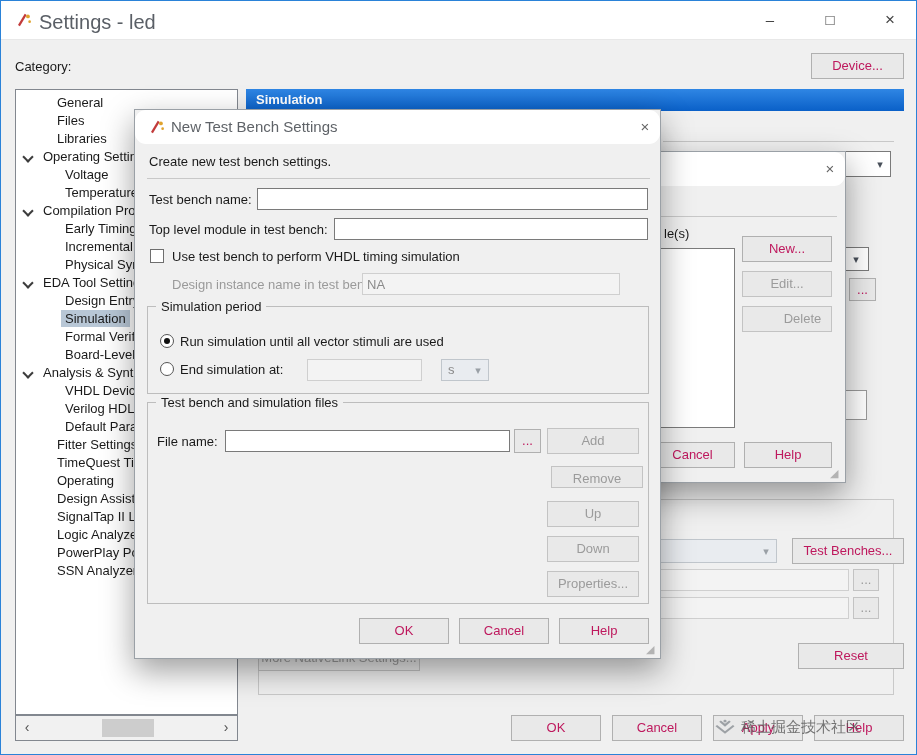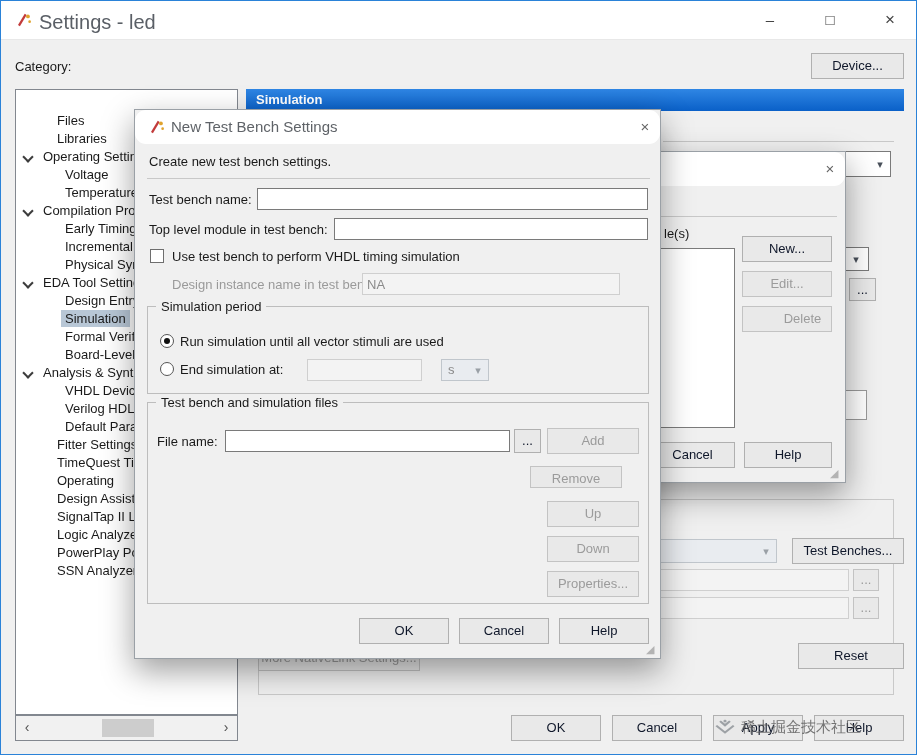--- a/index.html
+++ b/index.html
@@ -5,21 +5,21 @@
   html,body{margin:0;padding:0;background:#d8d8d8;}
   #app{position:relative;width:917px;height:755px;background:#f0f0f0;
        font-family:"Liberation Sans",sans-serif;font-size:13px;color:#1a1a1a;
        overflow:hidden;border:1px solid #2a82d8;box-sizing:border-box;}
   .abs{position:absolute;}
   
   .tbar{left:0;top:0;width:915px;height:38px;background:#ffffff;border-bottom:1px solid #e8e8e8;}
   .wtitle{left:38px;top:10px;font-size:20px;color:#5a5f66;white-space:nowrap;}
   .wbtn{top:7px;width:34px;height:24px;text-align:center;line-height:24px;font-size:15px;color:#444;}
   
-  .btn{background:#e9e9e9;border:1px solid #b0b0b0;text-align:center;font-size:13px;color:#0f172a;
+  .btn{background:#e9e9e9;border:1px solid #b0b0b0;text-align:center;font-size:13px;color:#be185d;
        box-sizing:border-box;line-height:24px;white-space:nowrap;overflow:hidden;}
   .btn.dis{color:#9b9b9b;border-color:#c3c3c3;}
   .inp{background:#fff;border:1px solid #7a7a7a;box-sizing:border-box;padding:0 4px;
        font:13px "Liberation Sans",sans-serif;color:#1a1a1a;}
   .inp.dis{background:#f3f3f3;border-color:#cfcfcf;color:#8a8a8a;}
   .combo{background:#fff;border:1px solid #7a7a7a;box-sizing:border-box;}
   .combo.dis{background:#e9ecf0;border-color:#c0c6cc;color:#8a8a8a;}
   .carrow{position:absolute;right:0;top:0;bottom:0;width:20px;text-align:center;color:#49505a;
           font-size:11px;line-height:21px;}
   .cval{position:absolute;left:6px;top:0;bottom:0;line-height:21px;}
@@ -77,20 +77,21 @@
     <span class="abs wtitle">Settings - led</span>
     <span class="abs wbtn" style="left:752px;">–</span>
     <span class="abs wbtn" style="left:812px;">□</span>
     <span class="abs wbtn" style="left:872px;font-size:17px;">×</span>
   </div>
 
   <span class="abs lbl" style="left:14px;top:58px;">Category:</span>
   <div class="abs btn" style="left:810px;top:52px;width:93px;height:26px;">Device...</div>
 
   <div class="abs tree">
+    <div class="trow lvl1" style="top:4px;"><span class="tlabel">General</span></div>
     <div class="trow lvl1" style="top:22px;"><span class="tlabel">Files</span></div>
     <div class="trow lvl1" style="top:40px;"><span class="tlabel">Libraries</span></div>
     <div class="trow lvl0" style="top:58px;"><span class="chev"></span><span class="tlabel">Operating Settings and Conditions</span></div>
     <div class="trow lvl2" style="top:76px;"><span class="tlabel">Voltage</span></div>
     <div class="trow lvl2" style="top:94px;"><span class="tlabel">Temperature</span></div>
     <div class="trow lvl0" style="top:112px;"><span class="chev"></span><span class="tlabel">Compilation Process Settings</span></div>
     <div class="trow lvl2" style="top:130px;"><span class="tlabel">Early Timing Estimate</span></div>
     <div class="trow lvl2" style="top:148px;"><span class="tlabel">Incremental Compilation</span></div>
     <div class="trow lvl2" style="top:166px;"><span class="tlabel">Physical Synthesis Optimizations</span></div>
     <div class="trow lvl0" style="top:184px;"><span class="chev"></span><span class="tlabel">EDA Tool Settings</span></div>
@@ -209,21 +210,21 @@
 
     <div class="abs grp" style="left:12px;top:292px;width:502px;height:202px;">
       <span class="gcap">Test bench and simulation files</span>
     </div>
     <span class="abs lbl" style="left:22px;top:324px;">File name:</span>
     <input class="abs inp" style="left: 90px; top: 320px; width: 285px; height: 22px;">
     <div class="abs btn" style="left:379px;top:319px;width:27px;height:24px;line-height:22px;">...</div>
     <div class="abs btn dis" style="left:412px;top:318px;width:92px;height:26px;">Add</div>
 
 
-    <div class="abs btn dis" style="left:395px;top:356px;width:92px;height:22px;">Remove</div>
+    <div class="abs btn dis" style="left:416px;top:356px;width:92px;height:22px;">Remove</div>
     <div class="abs btn dis" style="left:412px;top:391px;width:92px;height:26px;">Up</div>
     <div class="abs btn dis" style="left:412px;top:426px;width:92px;height:26px;">Down</div>
     <div class="abs btn dis" style="left:412px;top:461px;width:92px;height:26px;">Properties...</div>
 
     <div class="abs btn" style="left:224px;top:508px;width:90px;height:26px;">OK</div>
     <div class="abs btn" style="left:324px;top:508px;width:90px;height:26px;">Cancel</div>
     <div class="abs btn" style="left:424px;top:508px;width:90px;height:26px;">Help</div>
     <span class="abs grip" style="left:511px;top:534px;">◢</span>
   </div>
 

